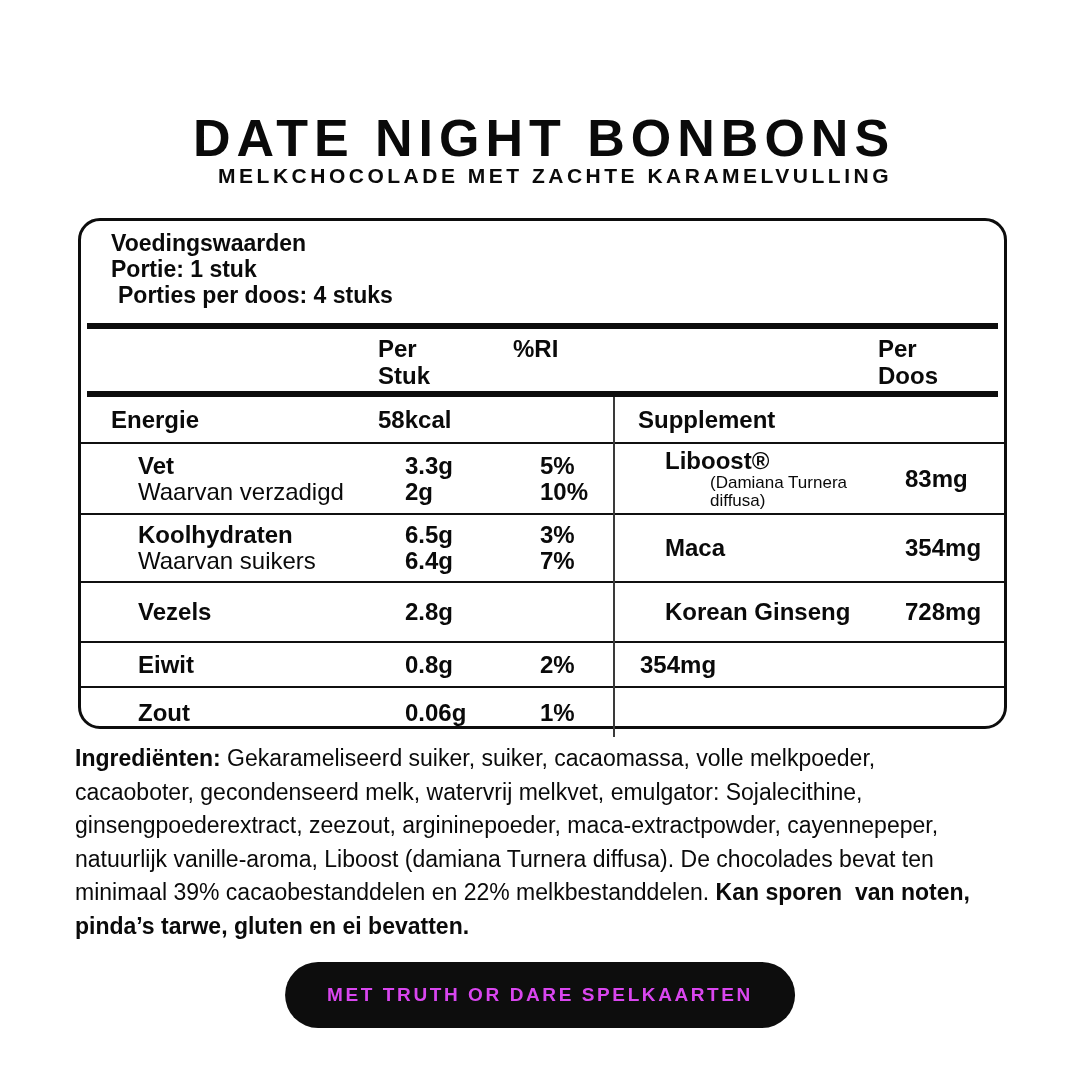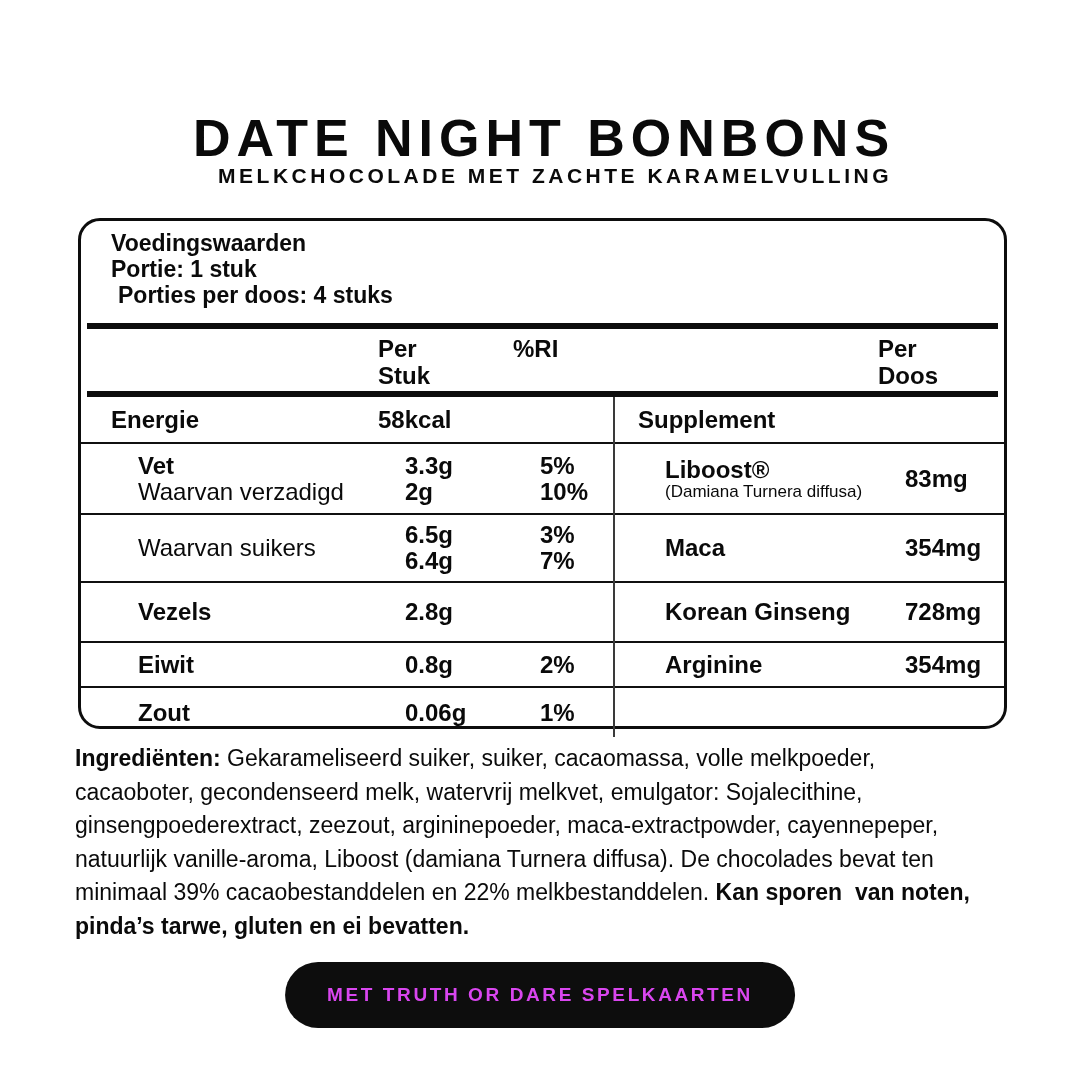--- a/index.html
+++ b/index.html
@@ -41,21 +41,21 @@
   .row + .row{border-top:2px solid #101010;padding-left:27px;}
   .r1{height:45px;}
   .r2{height:71px;}
   .r3{height:68px;}
   .r4{height:60px;}
   .r5{height:45px;}
   .r6{height:51px;}
   .cell{align-content:center;font-size:24px;line-height:26px;}
   .cell.c1{padding-left:30px;}
   .cell.c4{padding-left:25px;}
-  .sup-sub{font-size:17px;line-height:18px;font-weight:normal;}
+  .sup-sub{font-size:17px;line-height:18px;font-weight:normal;margin-left:45px;}
 
   
   .ingredients{
     position:absolute;top:742px;left:75px;width:912px;margin:0;
     font-size:23px;line-height:33.5px;
   }
   .ingredients .allergens{white-space:pre-wrap;}
 
   
   .badge{
@@ -118,20 +118,21 @@
       </div>
       <div class="cell c4">
         <div class="b">Liboost®</div>
         <div class="sup-sub">(Damiana Turnera diffusa)</div>
       </div>
       <div class="cell c5 b">83mg</div>
     </div>
 
     <div class="row r3 grid">
       <div class="cell c1">
+        <div class="b">Koolhydraten</div>
         <div>Waarvan suikers</div>
       </div>
       <div class="cell c2">
         <div class="b">6.5g</div>
         <div class="b">6.4g</div>
       </div>
       <div class="cell c3">
         <div class="b">3%</div>
         <div class="b">7%</div>
       </div>
@@ -144,21 +145,20 @@
       <div class="cell c2 b">2.8g</div>
       <div class="cell c3 b"></div>
       <div class="cell c4 b">Korean Ginseng</div>
       <div class="cell c5 b">728mg</div>
     </div>
 
     <div class="row r5 grid">
       <div class="cell c1 b">Eiwit</div>
       <div class="cell c2 b">0.8g</div>
       <div class="cell c3 b">2%</div>
-      <div class="cell c4 b">Arginine</div>
       <div class="cell c5 b">354mg</div>
     </div>
 
     <div class="row r6 grid">
       <div class="cell c1 b">Zout</div>
       <div class="cell c2 b">0.06g</div>
       <div class="cell c3 b">1%</div>
       <div class="cell c4 b"></div>
       <div class="cell c5 b"></div>
     </div>

